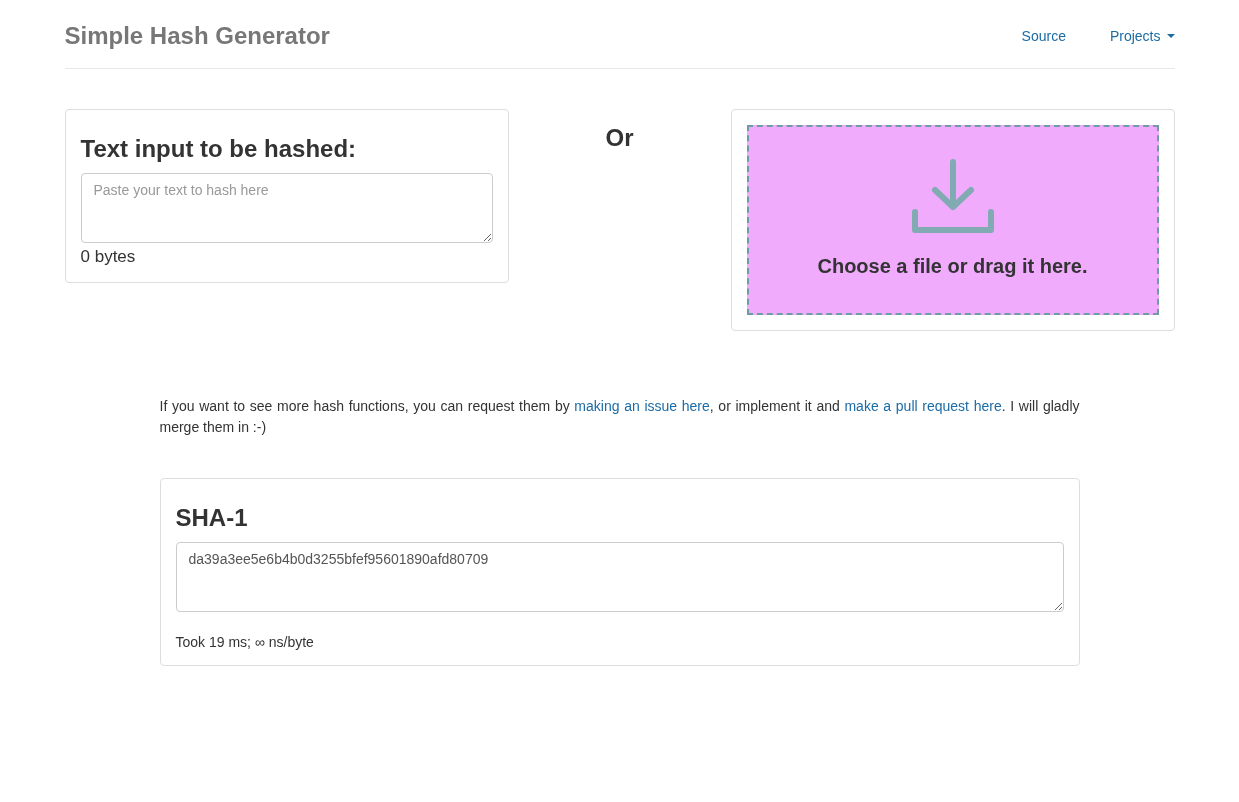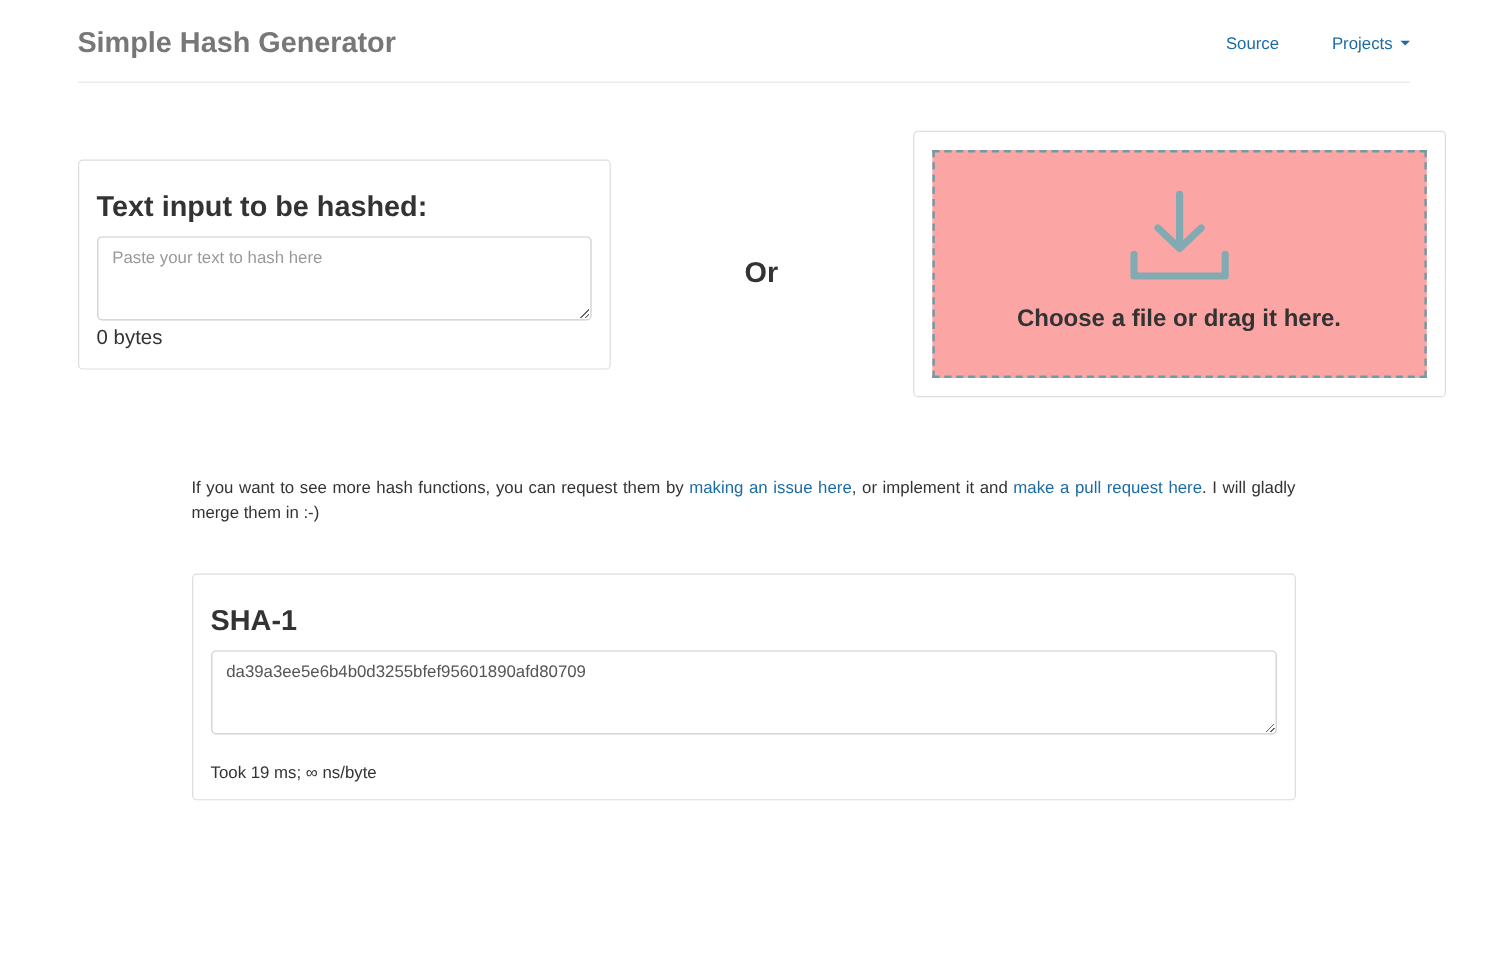--- a/index.html
+++ b/index.html
@@ -46,23 +46,23 @@
     width: 0;
     height: 0;
     margin-left: 2px;
     vertical-align: middle;
     border-top: 4px solid #1b6ba5;
     border-right: 4px solid transparent;
     border-left: 4px solid transparent;
   }
   .input-row {
     display: flex;
-    gap: 15px;
+    gap: 0;
     margin-top: 40px;
-    align-items: center;
+    align-items: flex-start;
   }
   .col-panel {
     flex: 0 0 40%;
   }
   .col-or {
     flex: 0 0 20%;
     text-align: center;
     padding-top: 15px;
   }
   .or-text {
@@ -94,21 +94,21 @@
   }
   textarea.form-control::placeholder {
     color: #999;
   }
   .bytes-line {
     margin-top: 0;
     font-size: 17px;
     color: #333;
   }
   .dropzone {
-    background: #fca5a5;
+    background: #f0abfc;
     border: 2px dashed #6f9ca4;
     padding: 30px 10px 25px 10px;
     text-align: center;
   }
   .dz-icon {
     display: block;
     margin: 0 auto 18px auto;
   }
   .dz-text {
     font-size: 20px;

